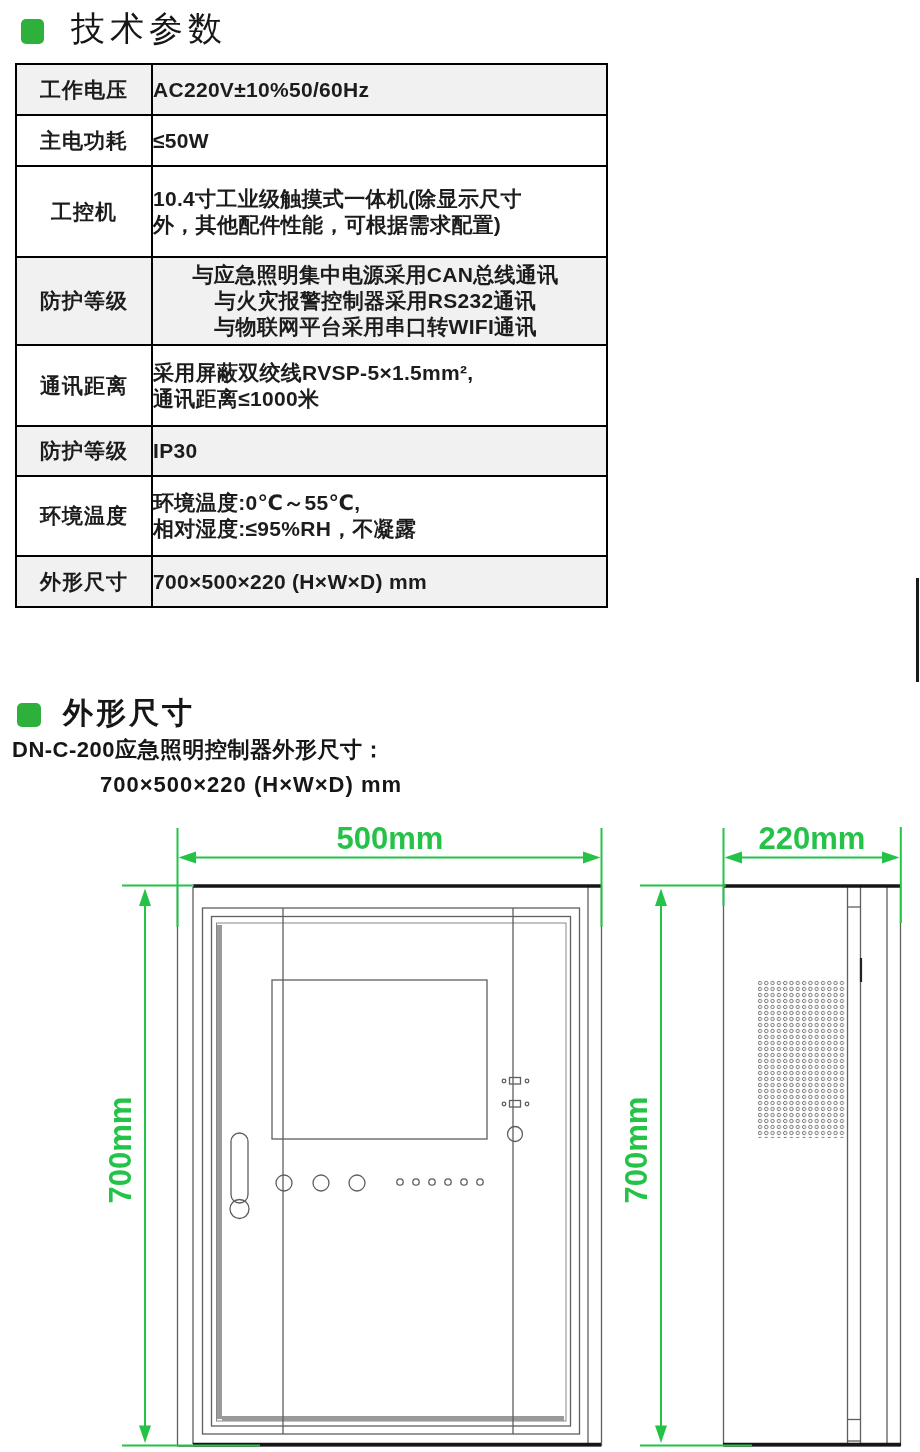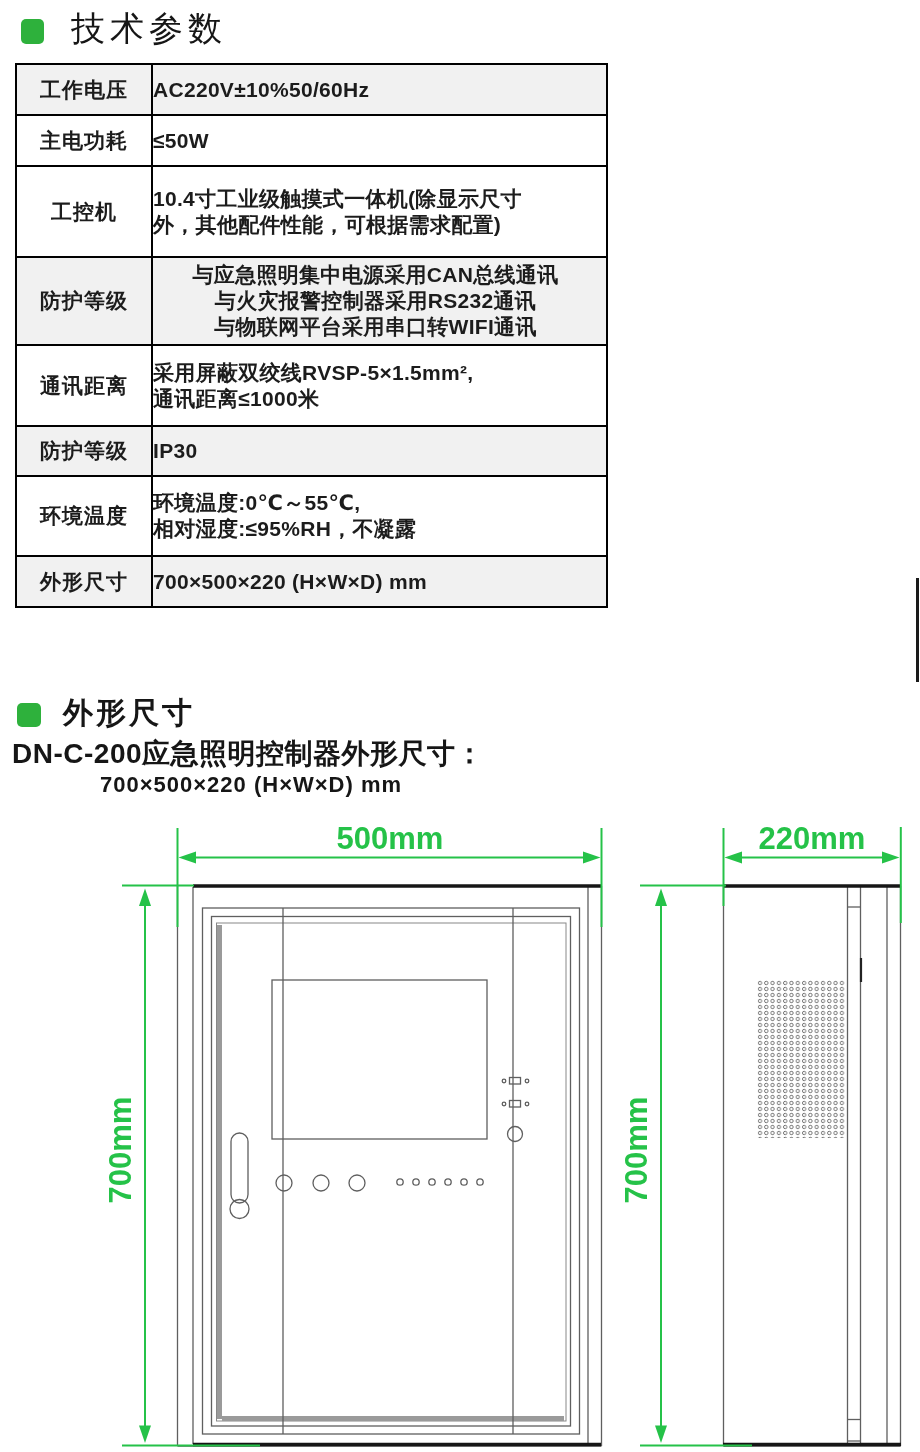--- a/index.html
+++ b/index.html
@@ -9,21 +9,21 @@
   }
   
   .sec-head{position:absolute;display:flex;align-items:center;}
   .sec-head .bullet{display:inline-block;border-radius:5px;}
   .head-1{left:21px;top:6px;}
   .head-1 .bullet{width:23px;height:25px;margin-top:4px;}
   .head-1 .sec-title{margin-left:27px;font-size:34px;font-weight:normal;letter-spacing:5px;color:#161616;}
   .head-2{left:17px;top:693px;}
   .head-2 .bullet{width:24px;height:24px;margin-top:2px;}
   .head-2 .sec-title{margin-left:22px;font-size:30px;font-weight:bold;letter-spacing:3px;color:#161616;}
-  .sub-line{position:absolute;left:12px;top:735px;font-size:28px;font-weight:bold;letter-spacing:.5px;color:#161616;}
+  .sub-line{position:absolute;left:12px;top:735px;font-size:22px;font-weight:bold;letter-spacing:.5px;color:#161616;}
   .size-line{position:absolute;left:100px;top:772px;font-size:22px;font-weight:bold;letter-spacing:1px;color:#161616;}
   
   table.spec{
     position:absolute;left:15px;top:63px;width:593px;
     border-collapse:collapse;table-layout:fixed;
   }
   table.spec td{
     border:2.6px solid #000;font-size:21px;font-weight:bold;color:#1c1c1c;
     vertical-align:middle;line-height:26px;
   }

